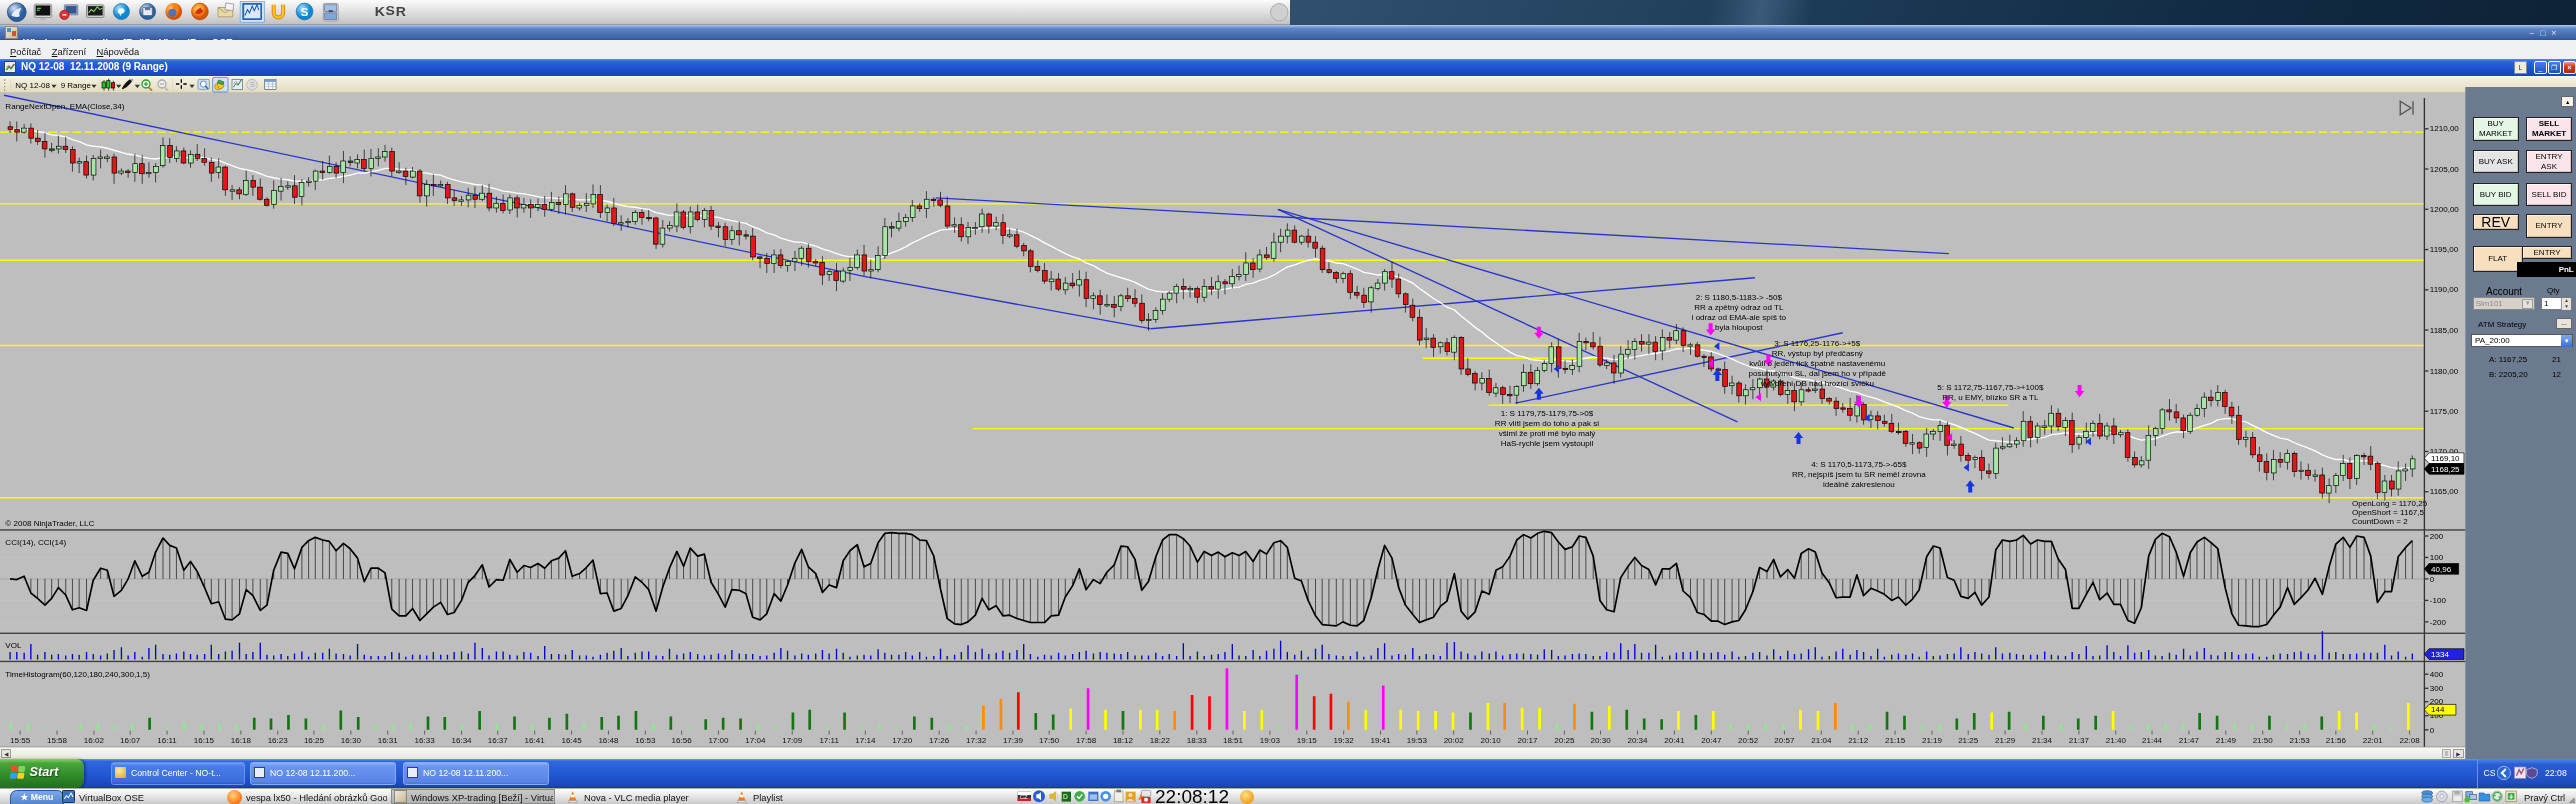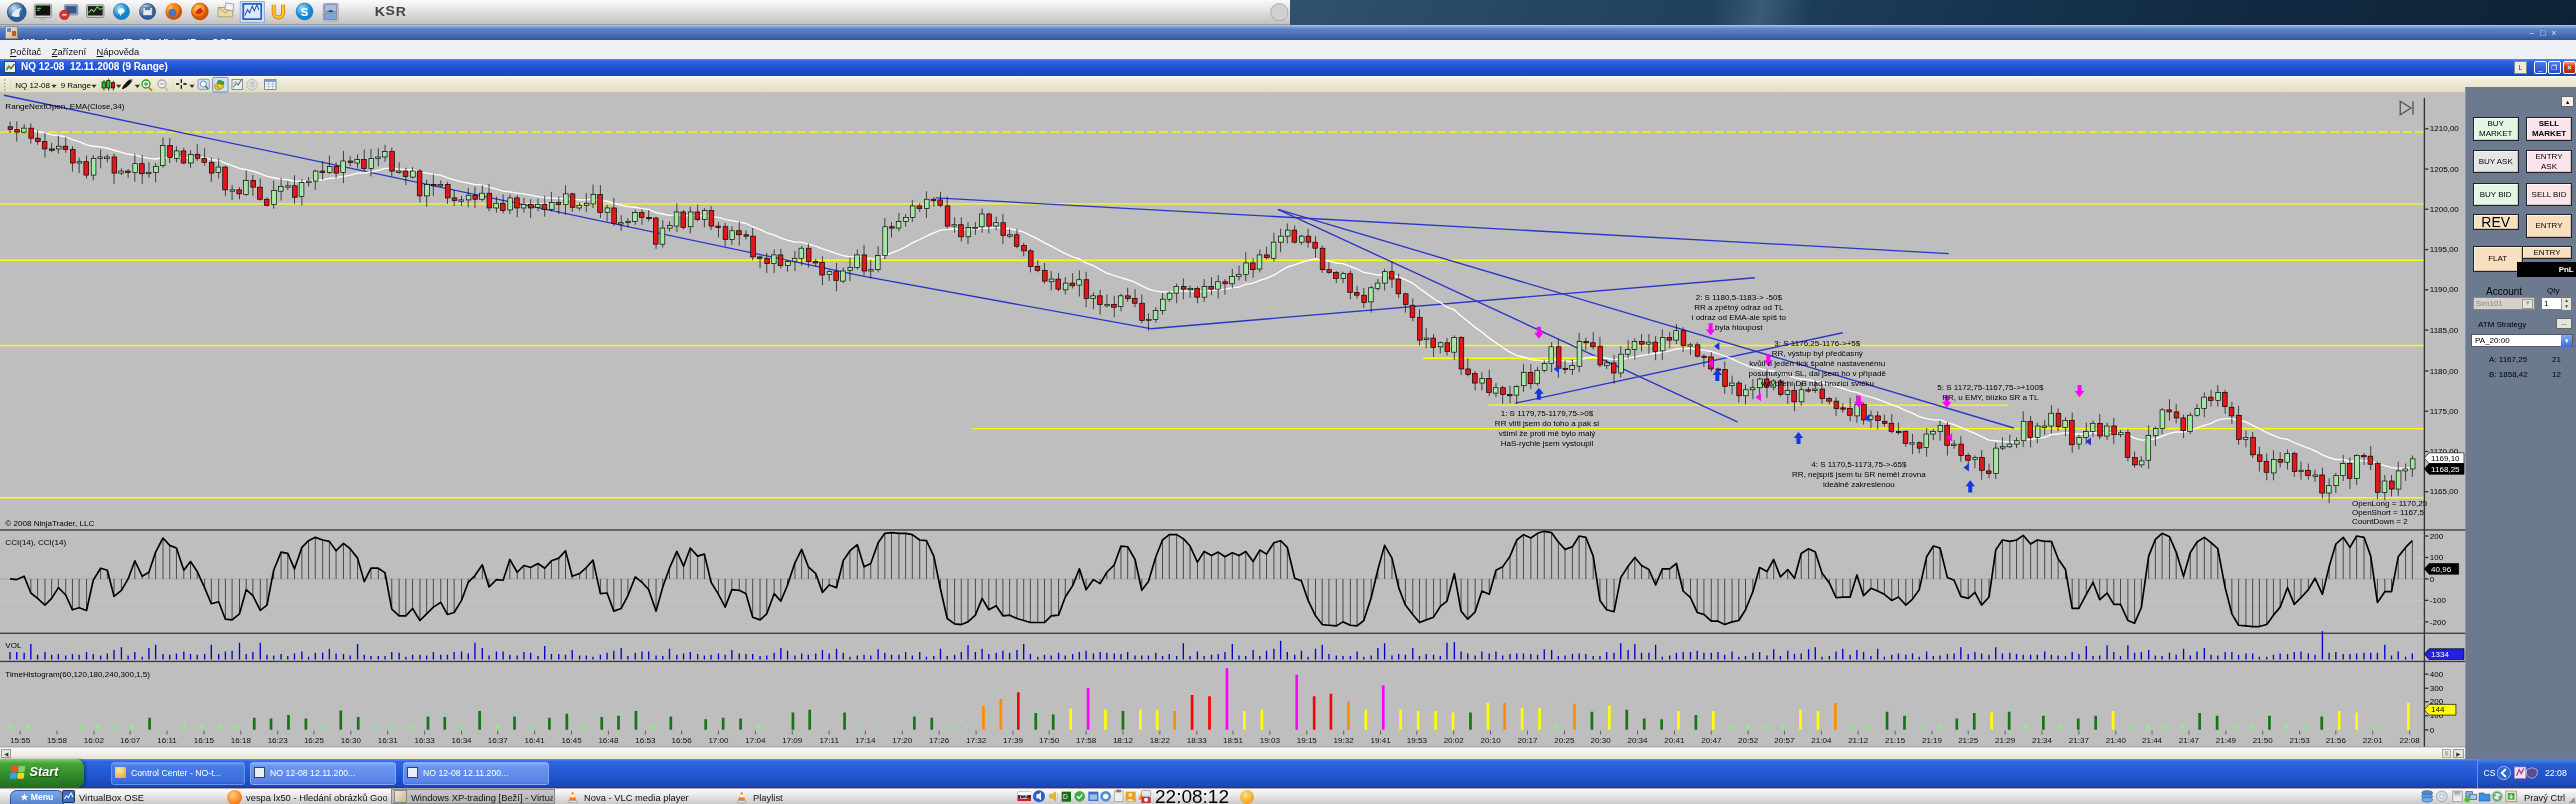--- a/index.html
+++ b/index.html
@@ -230,21 +230,21 @@
 <div style="position:absolute;left:6.7px;top:175px;width:99px;height:14.8px;background:#000;color:#fff;font-weight:bold;font-size:8px;display:flex;align-items:center;justify-content:center;margin-left:44px;">PnL</div>
 <div style="position:absolute;left:20px;top:199px;font-size:10px;">Account</div>
     <div style="position:absolute;left:81px;top:199px;font-size:8px;">Qty</div>
 <div style="position:absolute;left:6.7px;top:210px;width:62px;height:13.4px;background:#d6d2ca;border:0.7px solid #888;color:#8a8a8a;font-size:8px;padding:1.3px 2px;box-sizing:border-box;">Sim101<span style="position:absolute;right:0.7px;top:0.7px;width:10.7px;height:10.7px;background:#e6e2da;border:0.7px solid #999;color:#999;font-size:6px;text-align:center;">▼</span></div>
 <div style="position:absolute;left:75px;top:210px;width:31px;height:13.4px;background:#fff;border:0.7px solid #777;font-size:8px;padding:1.3px 2px;box-sizing:border-box;">1<span style="position:absolute;right:0px;top:0px;width:10px;height:12px;background:#e6e2da;border-left:0.7px solid #999;color:#444;font-size:4.7px;text-align:center;line-height:6px;">▲<br>▼</span></div>
 <div style="position:absolute;left:12px;top:233px;font-size:8px;">ATM Strategy</div>
 <div style="position:absolute;left:90px;top:231px;width:16px;height:11.4px;background:#e8e4dc;border:0.7px solid #666;font-size:6.7px;text-align:center;">...</div>
 <div style="position:absolute;left:5.4px;top:247px;width:102px;height:13.4px;background:#fff;border:0.7px solid #556;font-size:8px;padding:1.3px 2.7px;box-sizing:border-box;">PA_20:00<span style="position:absolute;right:0px;top:0px;width:11.4px;height:12px;background:linear-gradient(#7fa8f0,#3a6fd8);color:#fff;font-size:6px;text-align:center;line-height:12px;">▼</span></div>
 <div style="position:absolute;left:23px;top:268px;font-size:8px;">A: 1167,25</div>
     <div style="position:absolute;left:86px;top:268px;font-size:8px;">21</div>
-<div style="position:absolute;left:23px;top:283px;font-size:8px;">B: 1858,42</div>
+<div style="position:absolute;left:23px;top:283px;font-size:8px;">B: 2205,20</div>
     <div style="position:absolute;left:86px;top:283px;font-size:8px;">12</div>
 <div style="position:absolute;right:2px;top:9.4px;width:12.7px;height:10.7px;background:#f4f2ea;border:0.7px solid #666;font-size:5.4px;text-align:center;line-height:10px;">▲</div>
   </div>
 
 <svg class="abs" style="left:0;top:0" width="2576" height="805" viewBox="0 0 3840 1200">
     <path d="M0 197H3614" stroke="#ffff00" stroke-width="2" stroke-dasharray="13 5"></path>
 <path d="M0 304H3614" stroke="#ffff00" stroke-width="2"></path>
 <path d="M0 388H3614" stroke="#ffff00" stroke-width="2"></path>
 <path d="M0 515H3614" stroke="#ffff00" stroke-width="2"></path>
 <path d="M0 742H3614" stroke="#ffff00" stroke-width="2"></path>

